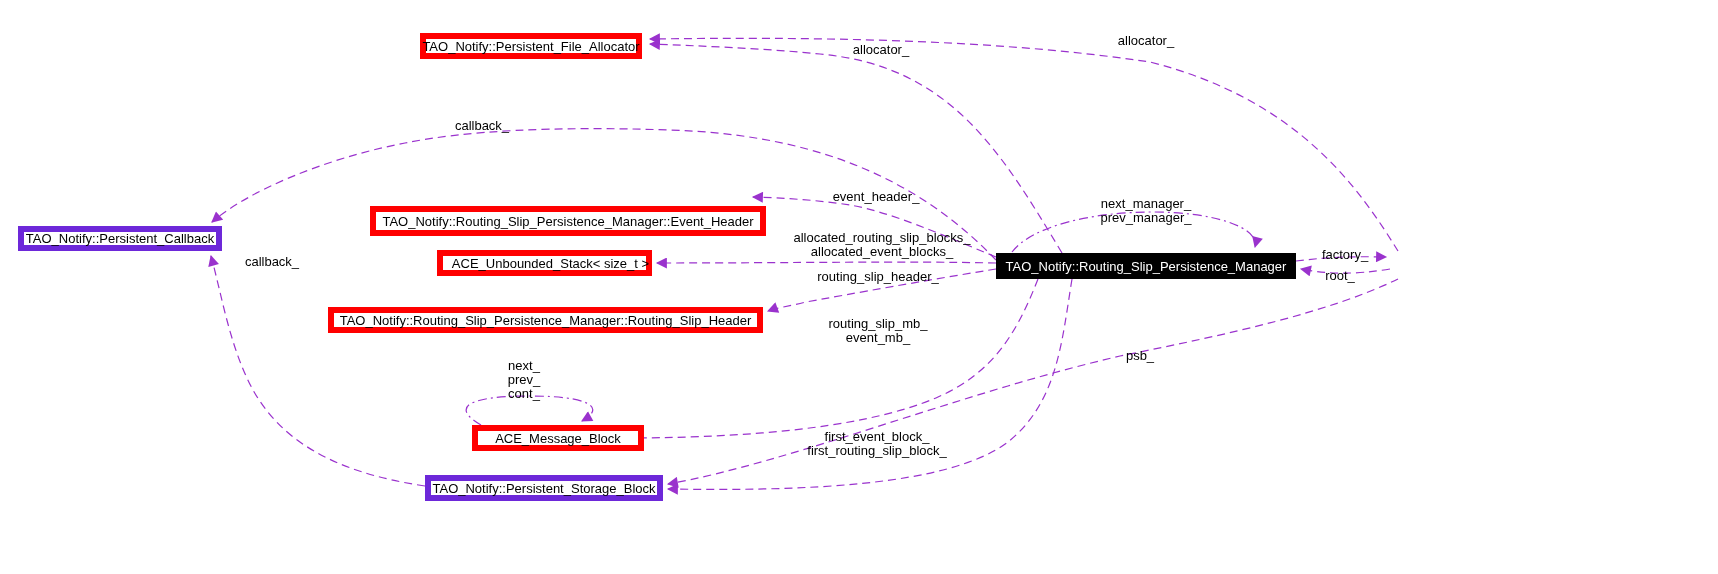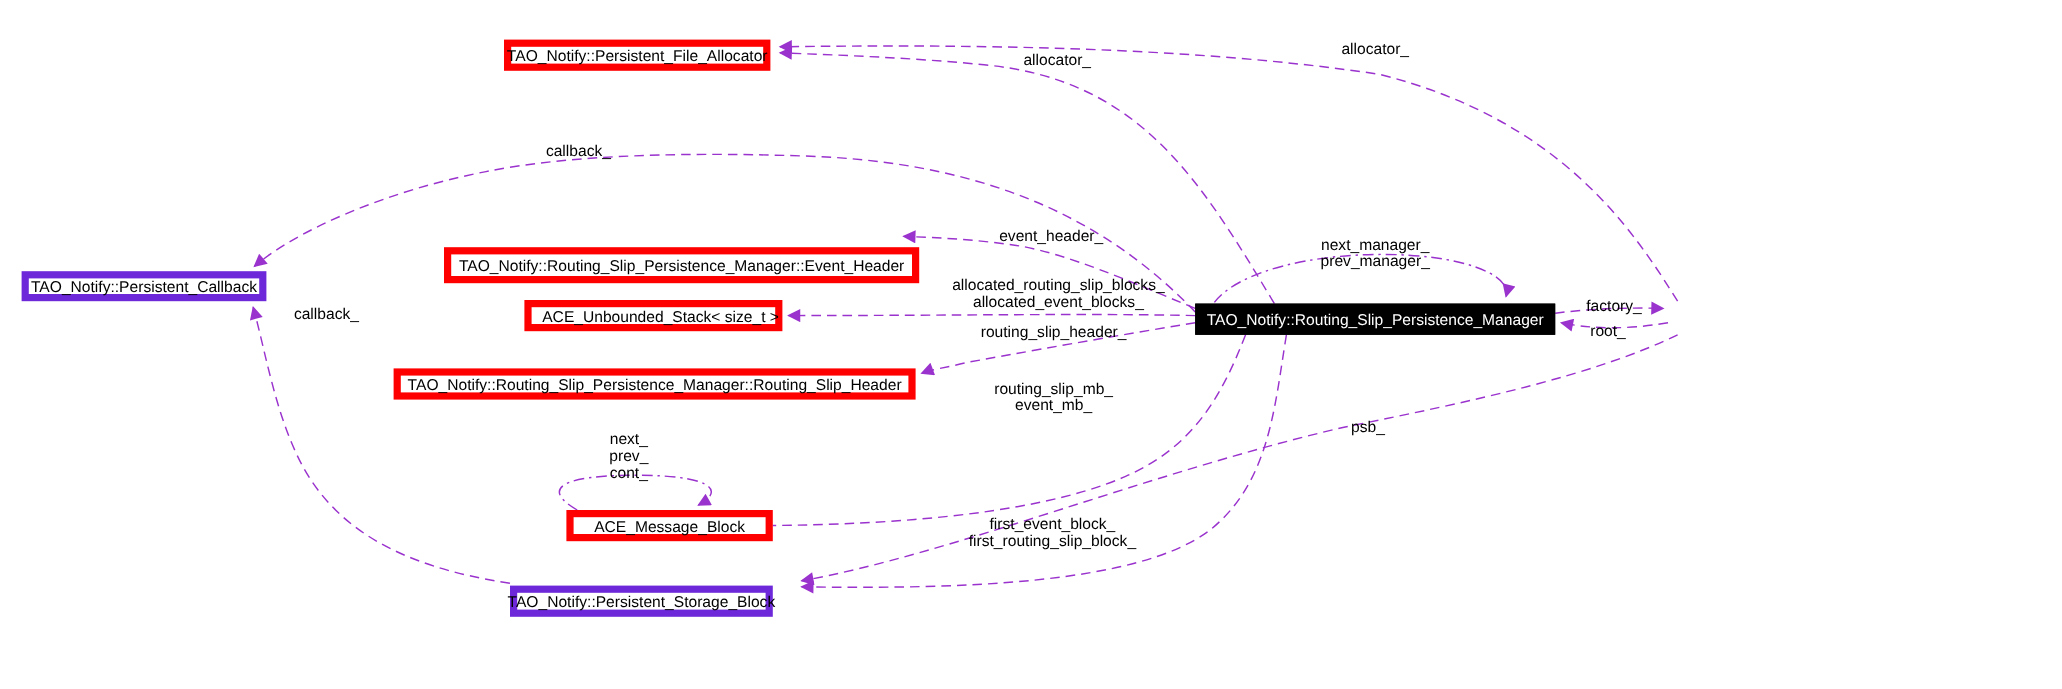--- a/index.html
+++ b/index.html
@@ -68,21 +68,21 @@
   <div class="node" style="left:18px;top:226px;width:204px;height:25px;">TAO_Notify::Persistent_Callback</div>
 
   <div class="node red" style="left:370px;top:182px;width:396px;height:30px;margin-top:24px;">TAO_Notify::Routing_Slip_Persistence_Manager::Event_Header</div>
 
   <div class="node red" style="left:437px;top:250px;width:215px;height:26px;padding-left:12px;">ACE_Unbounded_Stack&lt; size_t &gt;</div>
 
   <div class="node red" style="left:328px;top:307px;width:435px;height:26px;">TAO_Notify::Routing_Slip_Persistence_Manager::Routing_Slip_Header</div>
 
   <div class="node red" style="left:472px;top:425px;width:172px;height:26px;">ACE_Message_Block</div>
 
-  <div class="node" style="left:425px;top:475px;width:219px;height:26px;margin-top:13px;">TAO_Notify::Persistent_Storage_Block</div>
+  <div class="node" style="left:425px;top:475px;width:238px;height:26px;">TAO_Notify::Persistent_Storage_Block</div>
 
   <div class="node filled" style="left:996px;top:253px;width:300px;height:26px;">TAO_Notify::Routing_Slip_Persistence_Manager</div>
 
 
   <div class="edge-label" style="left:881px;top:50px;">allocator_</div>
 
   <div class="edge-label" style="left:1146px;top:41px;">allocator_</div>
 
   <div class="edge-label" style="left:482px;top:126px;">callback_</div>
 

